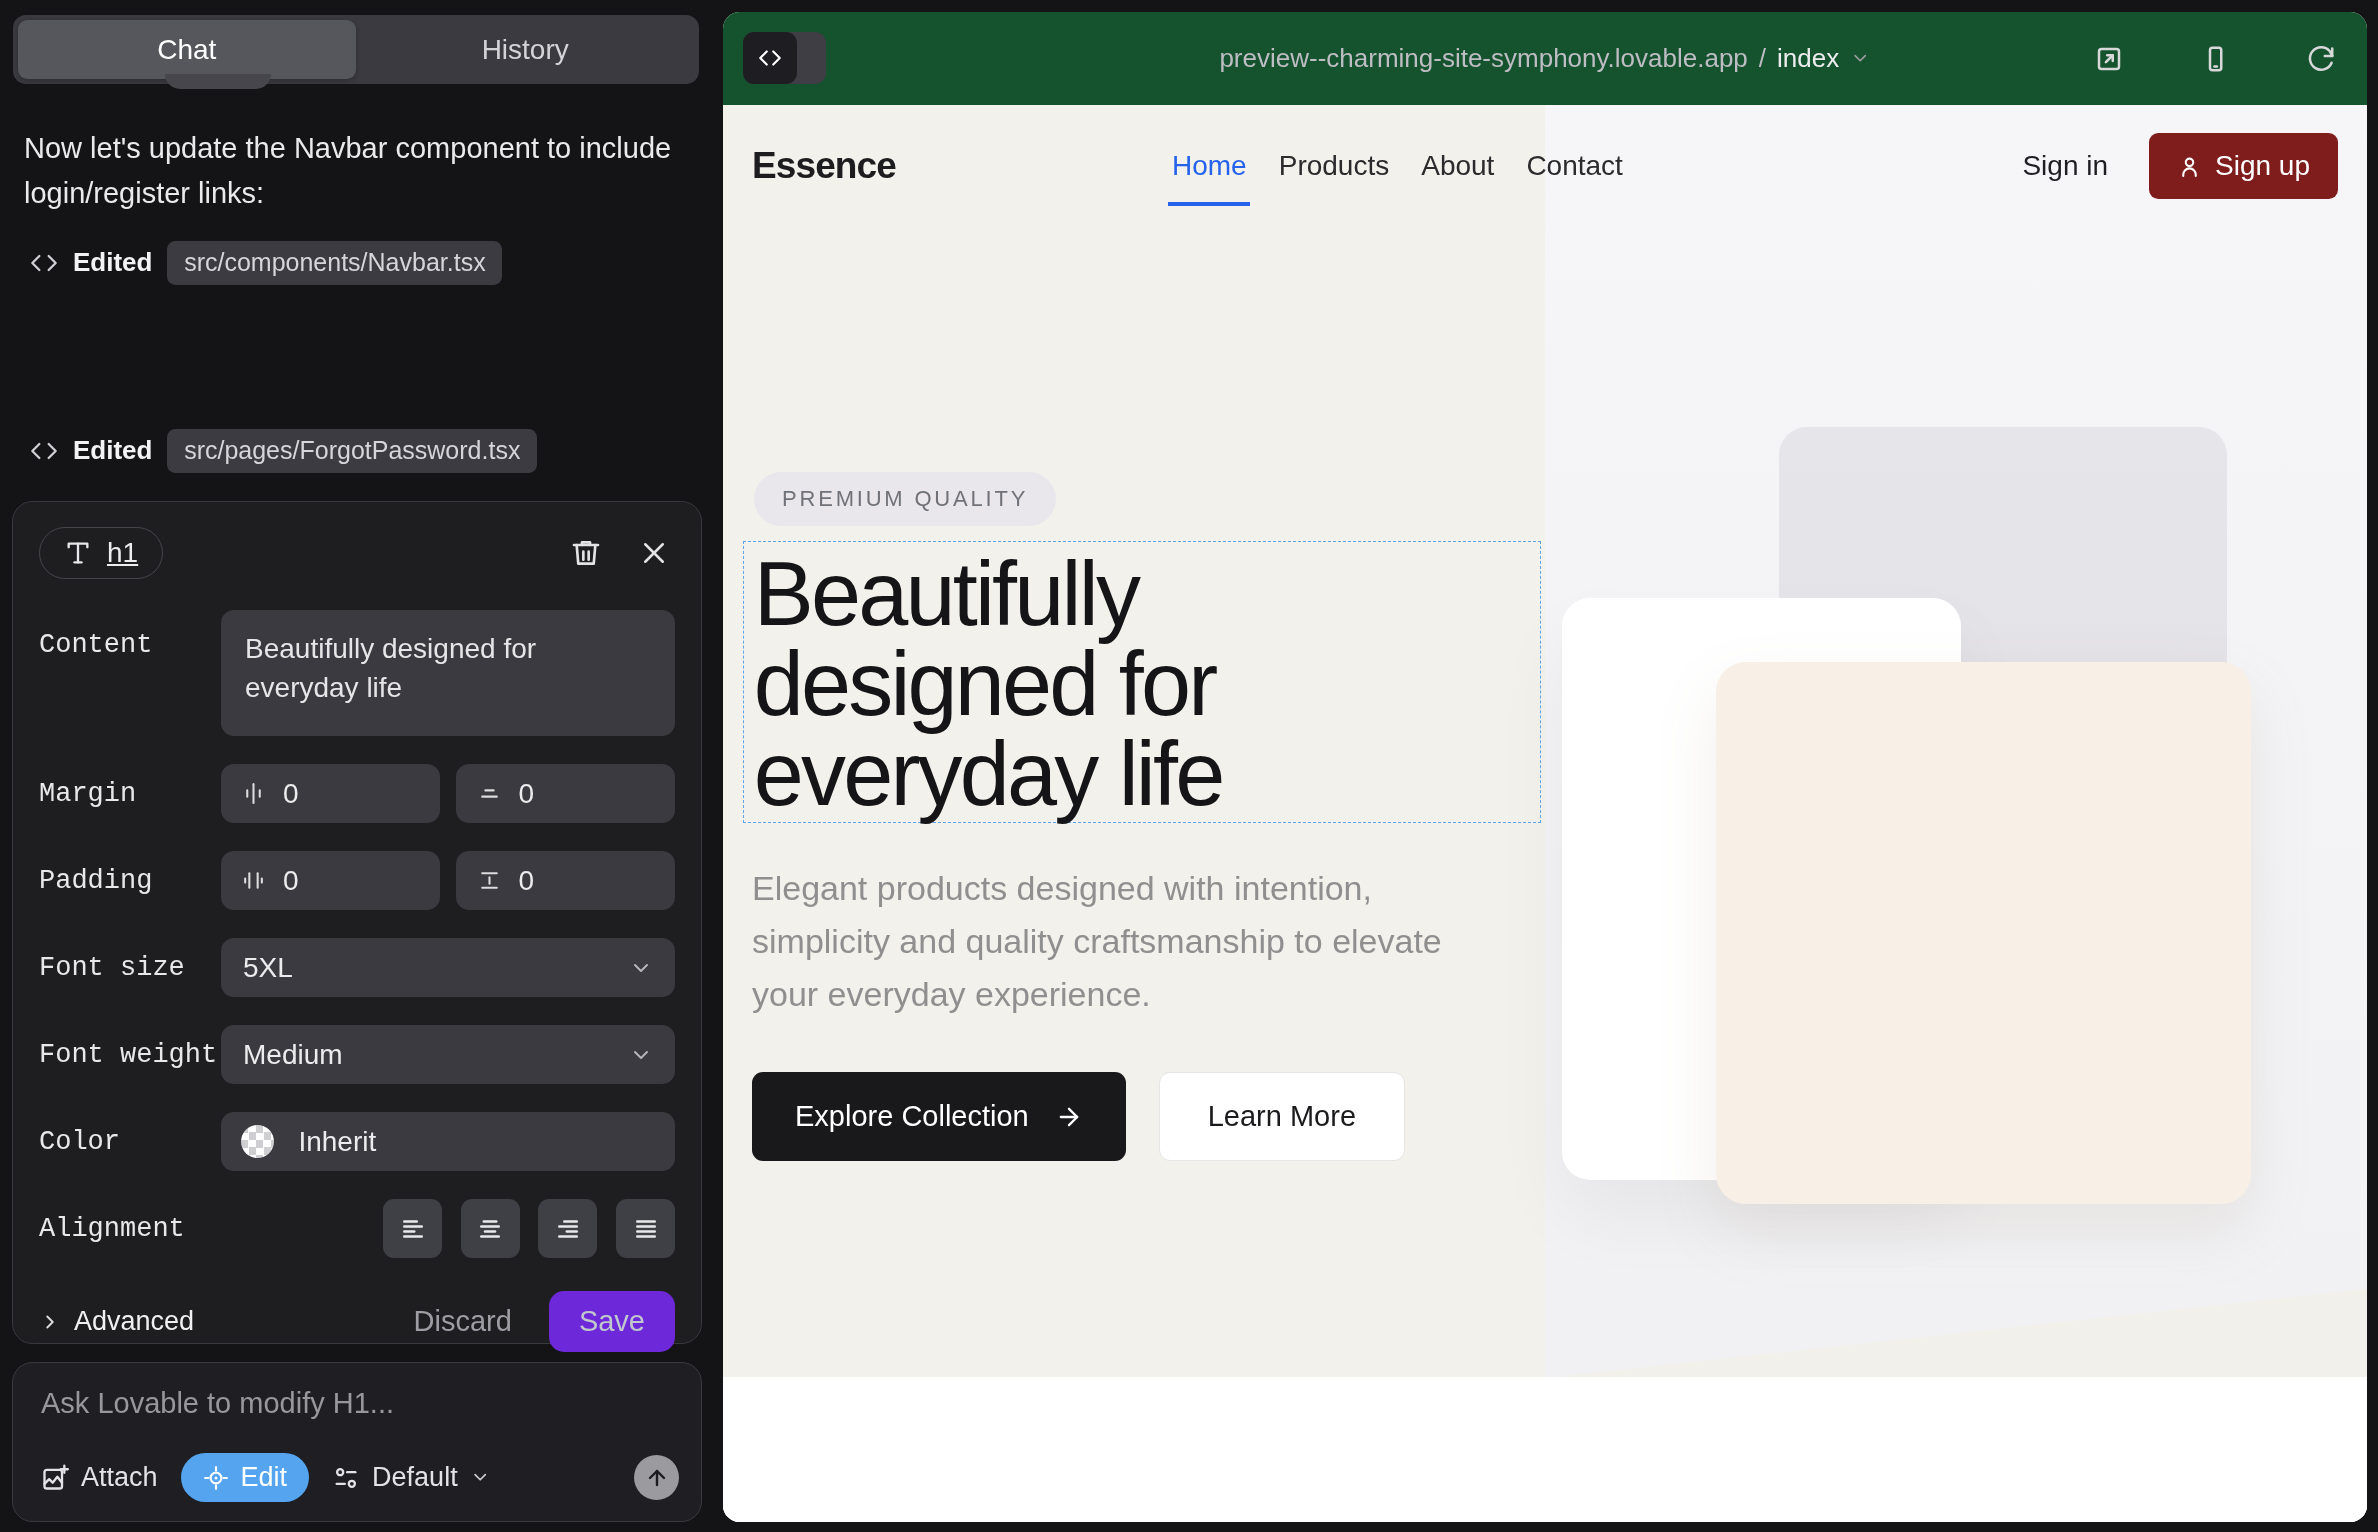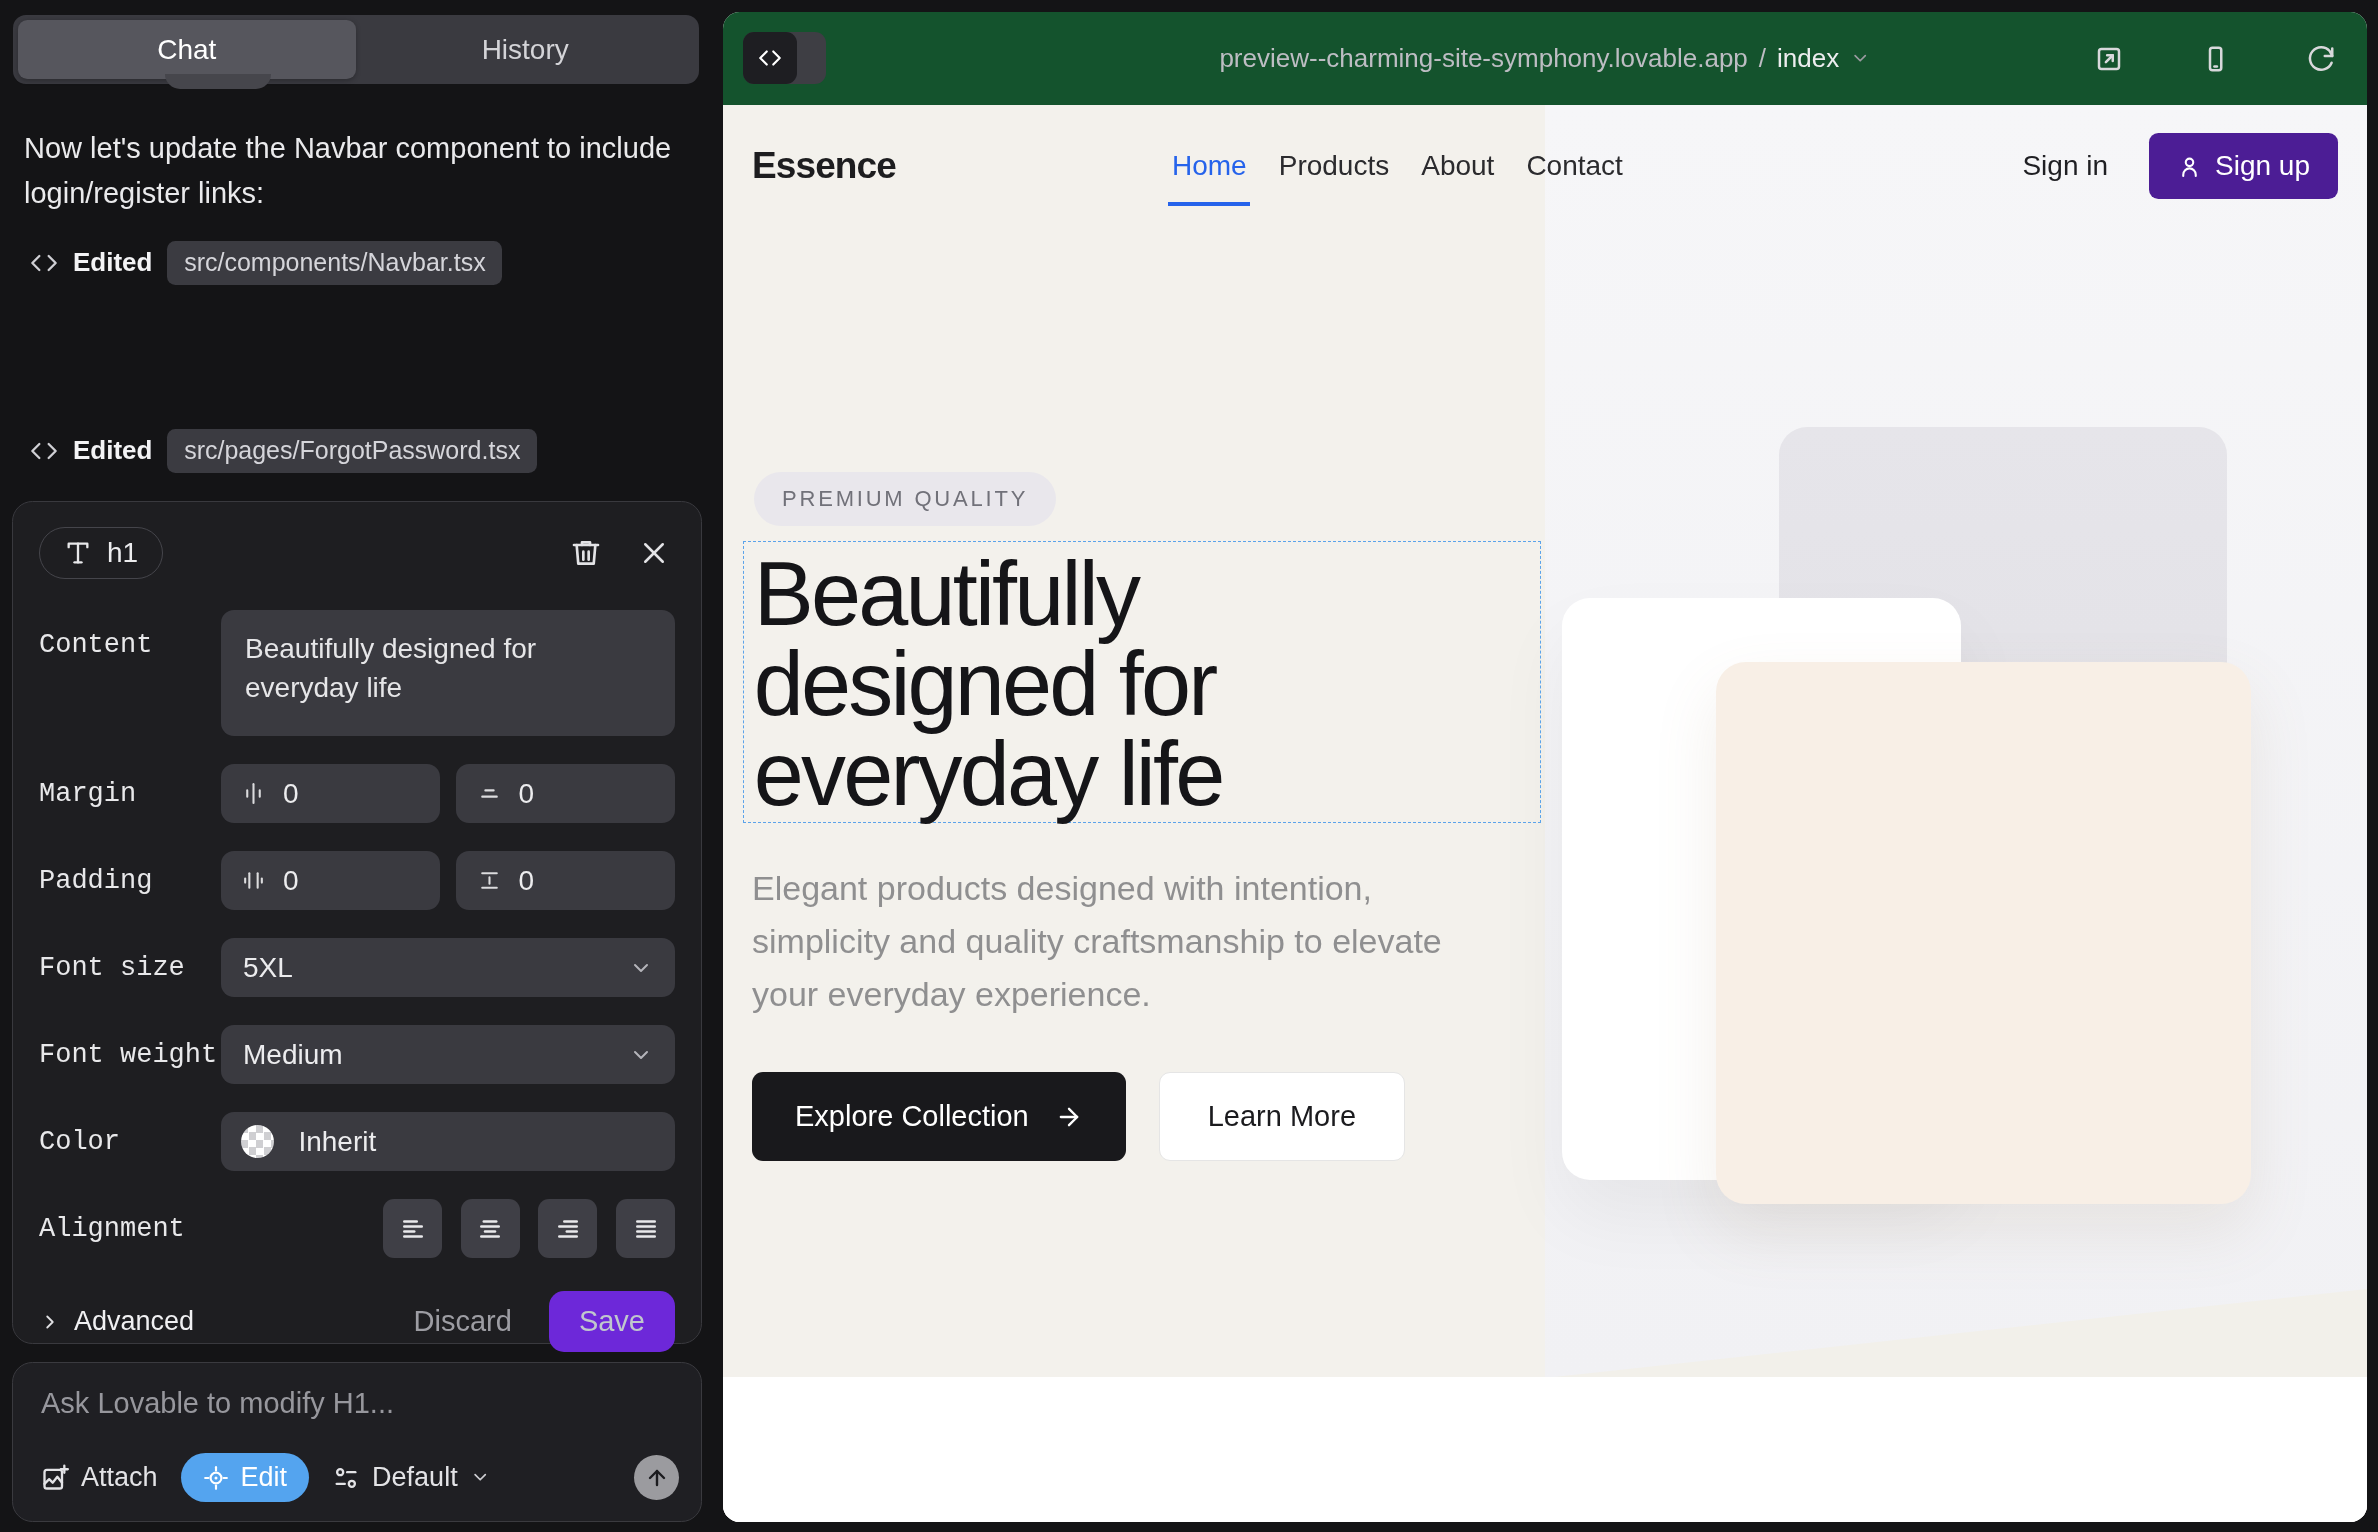--- a/index.html
+++ b/index.html
@@ -43,21 +43,21 @@
 
   
   .editor {
     position:absolute; left:12px; top:501px; width:690px; height:843px;
     background:#1e1e21; border:1.9px solid #39393e; border-radius:20.4px;
     padding:22px 26px;
   }
   .editor-head { display:flex; align-items:center; height:58px; }
   .tag-badge { display:inline-flex; align-items:center; gap:15px;
     border:1.9px solid #45454b; border-radius:927px; padding:9.3px 24px;
-    color:#ececee; font-size:28px; }
+    color:#ececee; font-size:28px;text-decoration:underline; }
   .tag-badge .ic { color:#e8e8ea; }
   .head-spacer { flex:1; }
   .icon-btn { background:none; border:none; color:#e3e3e6; cursor:pointer; padding:5.6px; }
   .icon-btn + .icon-btn { margin-left:26px; }
 
   .field-row { display:grid; grid-template-columns:182px 1fr; align-items:center; margin-top:28px; }
   .field-row.top { align-items:flex-start; }
   .field-label { color:#e3e3e5; font-size:27px; font-weight:700;font-family:Liberation Mono, monospace; }
   .field-row.top .field-label { margin-top:20.4px; font-weight:400; color:#e8e8ea; }
   .f-label-plain { font-weight:400 !important; color:#e8e8ea !important; }
@@ -156,21 +156,21 @@
     display:flex; align-items:center; padding:0 29px; z-index:5; }
   .logo { font-size:37px; font-weight:700; color:#1d1d1f; letter-spacing:-0.9px; }
   .nav-links { position:absolute; left:449px; top:0; height:122px;
     display:flex; align-items:center; gap:32px; }
   .nav-link { font-size:28px; color:#2b2b2e; text-decoration:none; position:relative; cursor:pointer; }
   .nav-link.active { color:#2563eb; }
   .nav-link.active::after { content:""; position:absolute; left:-3.7px; right:-3.7px; bottom:-24px;
     height:3.7px; background:#2563eb; }
   .nav-right { margin-left:auto; display:flex; align-items:center; gap:41px; }
   .signin { font-size:28px; color:#1f1f23; background:none; border:none; cursor:pointer; }
-  .signup { display:flex; align-items:center; gap:13px; background:#4c1d95; color:#ffffff;
+  .signup { display:flex; align-items:center; gap:13px; background:#7f1d1d; color:#ffffff;
     font-size:28px; border:none; border-radius:9.3px; padding:16.7px 28px; cursor:pointer; }
 
   .hero-badge { position:absolute; left:31px; top:367px; z-index:4;
     background:#e9e7ec; border-radius:927px; padding:14px 28px;
     font-size:22px; letter-spacing:2.8px; color:#717179; }
 
   .h1-select { position:absolute; left:20.4px; top:436px; width:798px; height:282px;
     border:1.9px dashed #5ba3ea; z-index:4; cursor:pointer; }
   .hero-h1 { margin:7.4px 0 0 9.3px; font-size:90px; line-height:90px;
     font-weight:500; color:#151518; letter-spacing:-2.8px; }

